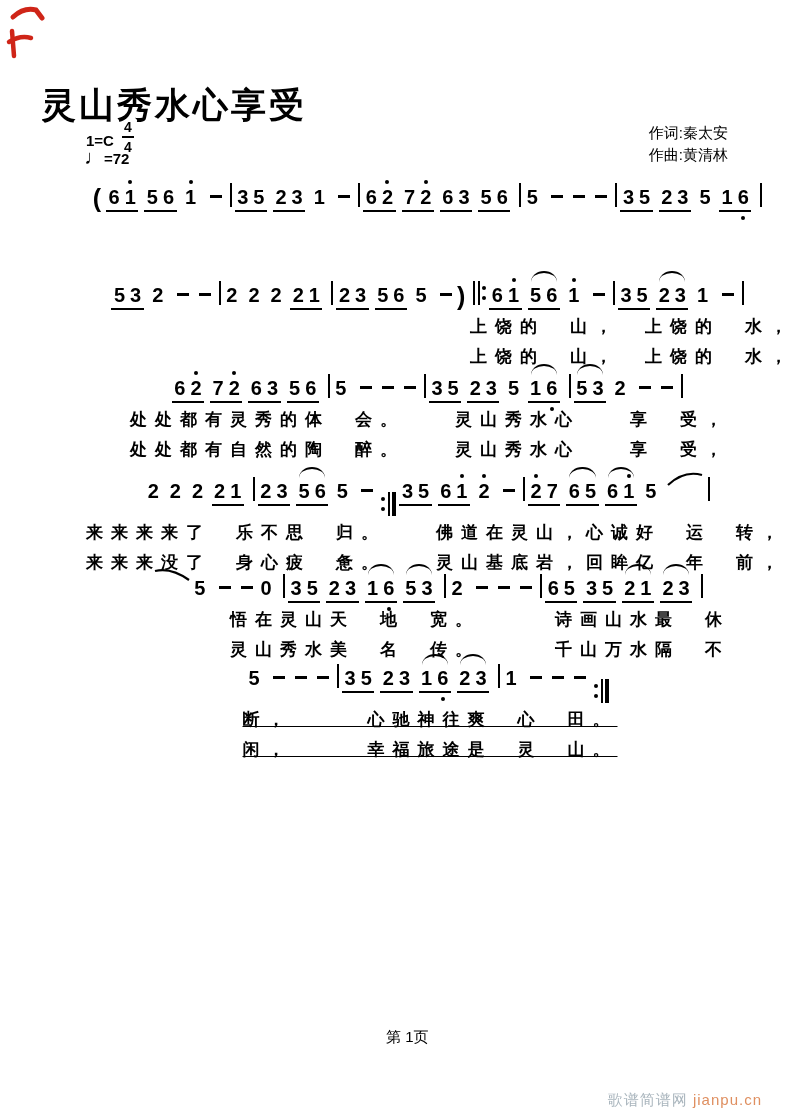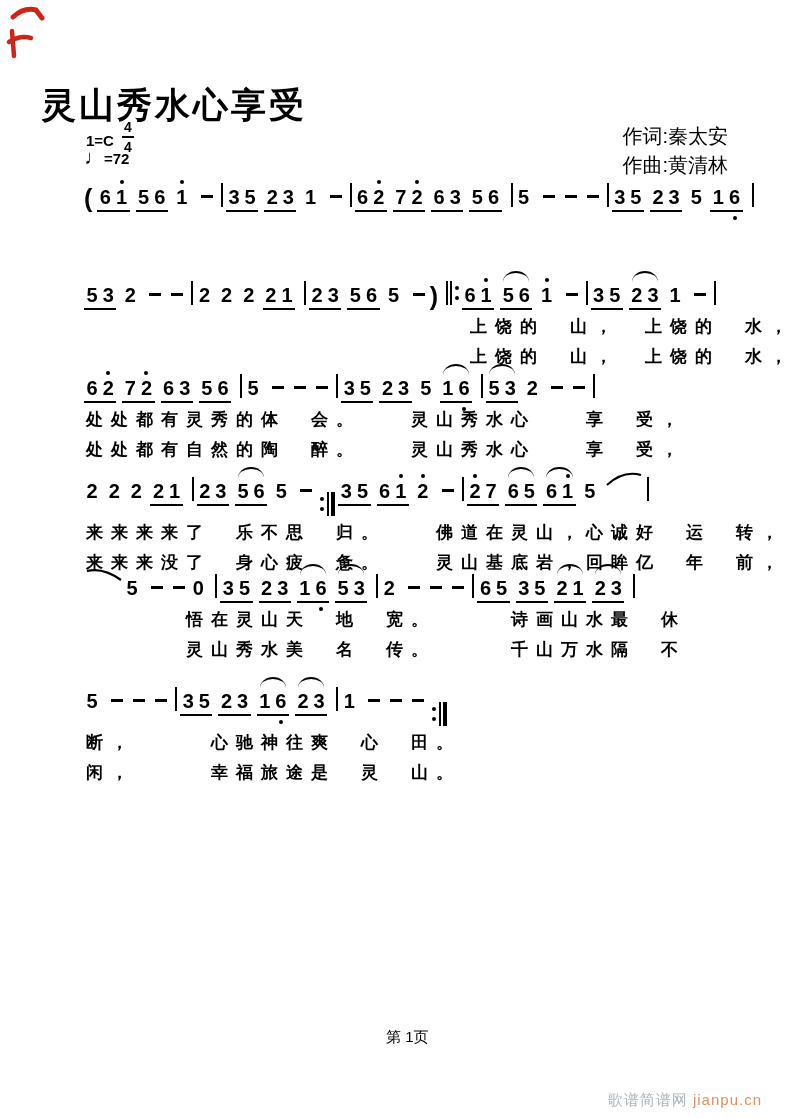--- a/index.html
+++ b/index.html
@@ -14,24 +14,24 @@
          font-size:35px;font-weight:bold;letter-spacing:3px;
          font-family:"Liberation Serif",serif;margin-left:41px;}
   .keyrow{position:absolute;left:86px;top:119px;display:flex;align-items:center;gap:8px;
           font-size:15px;font-weight:bold;}
   .keysig{margin-top:8px;}
   .timesig{display:inline-flex;flex-direction:column;align-items:center;font-size:14px;
            font-weight:bold;line-height:1.15;}
   .timesig .ts-bar{width:12px;height:1.5px;background:#000;margin:1px 0;}
   .tempo{position:absolute;left:84px;top:146px;font-size:15px;font-weight:bold;text-align:right;}
   .tempo .noteglyph{font-size:20px;}
-  .credits{position:absolute;right:62px;top:122px;font-size:20px;line-height:1.45;text-align:left;}
+  .credits{position:absolute;right:62px;top:122px;font-size:15px;line-height:1.45;text-align:left;}
 
   
-  .m-line{position:absolute;left:84px;width:690px;}
+  .m-line{position:absolute;left:84px;width:690px;text-align:center;}
   .notes-row{position:relative;white-space:nowrap;padding-top:16px;
              font-weight:bold;font-size:20px;line-height:24px;}
   .tok{display:inline-block;position:relative;margin-right:6px;vertical-align:baseline;}
   .grp{display:inline-block;}
   .grp.u{border-bottom:2.5px solid #000;padding-bottom:1px;}
   .note{position:relative;display:inline-block;padding:0 2.5px;}
   .da{position:absolute;top:-5px;left:50%;margin-left:-2px;width:4px;height:4px;
       background:#000;border-radius:50%;}
   .db{position:absolute;bottom:-11px;left:50%;margin-left:-2px;width:4px;height:4px;
       background:#000;border-radius:50%;}
@@ -122,21 +122,21 @@
         <div class="lyrics-row" style="padding-left: 2px;">来来来来了　乐不思　归。　　佛道在灵山，心诚好　运　转，</div>
         <div class="lyrics-row" style="padding-left: 2px;">来来来没了　身心疲　惫。　　灵山基底岩，回眸亿　年　前，</div>
       </div>
       <div class="m-line" style="top: 550px;">
         <div class="notes-row"><span class="tie"><svg width="38" height="18">
               <path d="M2 4 Q18 0 36 13" stroke="#000" stroke-width="2.2" fill="none"></path>
             </svg></span><span class="tok"><span class="note">5</span></span><span class="dash"></span><span class="dash"></span><span class="tok"><span class="note">0</span></span><span class="barline"></span><span class="tok"><span class="grp u"><span class="note">3</span><span class="note">5</span></span></span><span class="tok"><span class="grp u"><span class="note">2</span><span class="note">3</span></span></span><span class="tok"><span class="slur"></span><span class="grp u"><span class="note">1</span><span class="note">6<i class="db"></i></span></span></span><span class="tok"><span class="slur"></span><span class="grp u"><span class="note">5</span><span class="note">3</span></span></span><span class="barline"></span><span class="tok"><span class="note">2</span></span><span class="dash"></span><span class="dash"></span><span class="dash"></span><span class="barline"></span><span class="tok"><span class="grp u"><span class="note">6</span><span class="note">5</span></span></span><span class="tok"><span class="grp u"><span class="note">3</span><span class="note">5</span></span></span><span class="tok"><span class="slur"></span><span class="grp u"><span class="note">2</span><span class="note">1</span></span></span><span class="tok"><span class="slur"></span><span class="grp u"><span class="note">2</span><span class="note">3</span></span></span><span class="barline"></span></div>
         <div class="lyrics-row" style="padding-left: 102px;">悟在灵山天　地　宽。　　　诗画山水最　休</div>
         <div class="lyrics-row" style="padding-left: 102px;">灵山秀水美　名　传。　　　千山万水隔　不</div>
       </div>
-      <div class="m-line" style="top: 671px;">
+      <div class="m-line" style="top: 648px; text-decoration: underline;">
         <div class="notes-row"><span class="tok"><span class="note">5</span></span><span class="dash"></span><span class="dash"></span><span class="dash"></span><span class="barline"></span><span class="tok"><span class="grp u"><span class="note">3</span><span class="note">5</span></span></span><span class="tok"><span class="grp u"><span class="note">2</span><span class="note">3</span></span></span><span class="tok"><span class="slur"></span><span class="grp u"><span class="note">1</span><span class="note">6<i class="db"></i></span></span></span><span class="tok"><span class="slur"></span><span class="grp u"><span class="note">2</span><span class="note">3</span></span></span><span class="barline"></span><span class="tok"><span class="note">1</span></span><span class="dash"></span><span class="dash"></span><span class="dash"></span><span class="rep">
             <span class="rdots">
               <i></i>
               <i></i>
             </span>
             <span class="rb"></span>
             <span class="rb thick"></span>
           </span></div>
         <div class="lyrics-row" style="padding-left: 2px;">断，　　　心驰神往爽　心　田。</div>
         <div class="lyrics-row" style="padding-left: 2px;">闲，　　　幸福旅途是　灵　山。</div>

